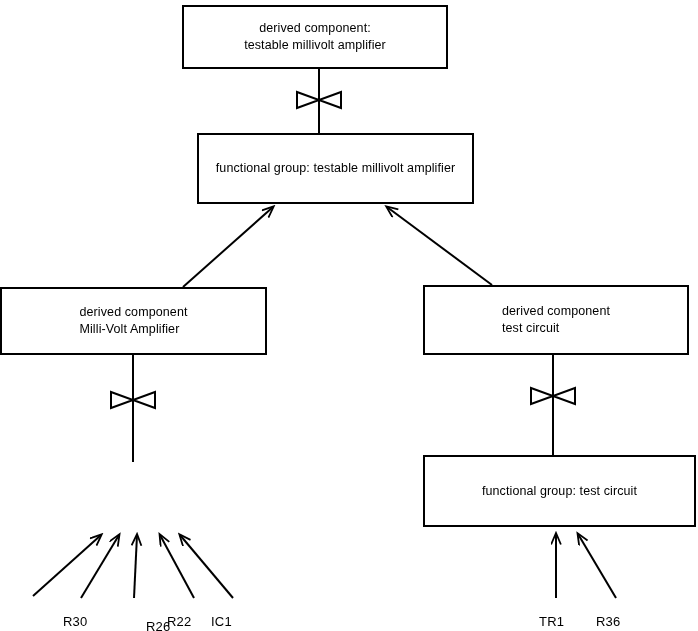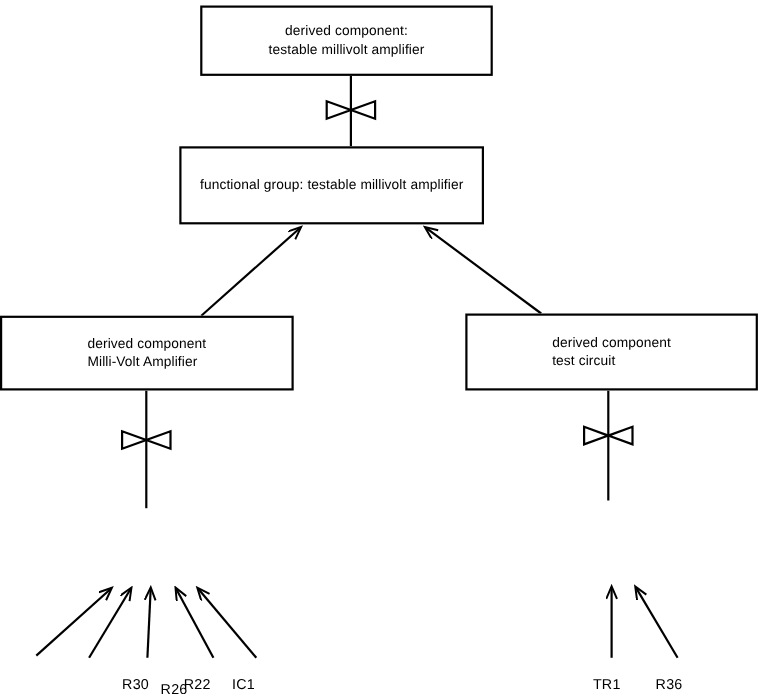--- a/index.html
+++ b/index.html
@@ -101,37 +101,40 @@
       <line x1="556" y1="598" x2="556" y2="534" stroke="#000000" stroke-width="2" marker-end="url(#openArrow)"></line>
       <line x1="616" y1="598" x2="578" y2="534" stroke="#000000" stroke-width="2" marker-end="url(#openArrow)"></line>
     </g>
   </svg>
 
   <div class="box" style="left:182px; top:5px; width:266px; height:64px;">
     <div class="label">derived component:
  testable millivolt amplifier</div>
   </div>
 
-  <div class="box" style="left:163px; top:133px; width:277px; height:71px;">
+  <div class="box" style="left:197px; top:133px; width:277px; height:71px;">
     <div class="label">functional group: testable millivolt amplifier</div>
   </div>
 
   <div class="box leftalign" style="left:0px; top:287px; width:267px; height:68px;">
     <div class="label">derived component
 Milli-Volt Amplifier</div>
   </div>
 
   <div class="box leftalign" style="left:423px; top:285px; width:266px; height:70px;">
     <div class="label">derived component
 test circuit</div>
   </div>
 
 
+  <div class="box" style="left:423px; top:455px; width:273px; height:72px;">
+    <div class="label">functional group: test circuit</div>
+  </div>
 
   <div class="leaf-label" style="left:18px; top:612px;margin-top:43px;">R18</div>
-  <div class="leaf-label" style="left:63px; top:614px;margin-left:48px;">R30</div>
+  <div class="leaf-label" style="left:63px; top:614px;">R30</div>
   <div class="leaf-label" style="left:118px; top:619px;margin-left:28px;">R26</div>
   <div class="leaf-label" style="left:167px; top:614px;">R22</div>
   <div class="leaf-label" style="left:211px; top:614px;">IC1</div>
   <div class="leaf-label" style="left:539px; top:614px;">TR1</div>
   <div class="leaf-label" style="left:596px; top:614px;">R36</div>
 
 </div>
 
 </body></html>

